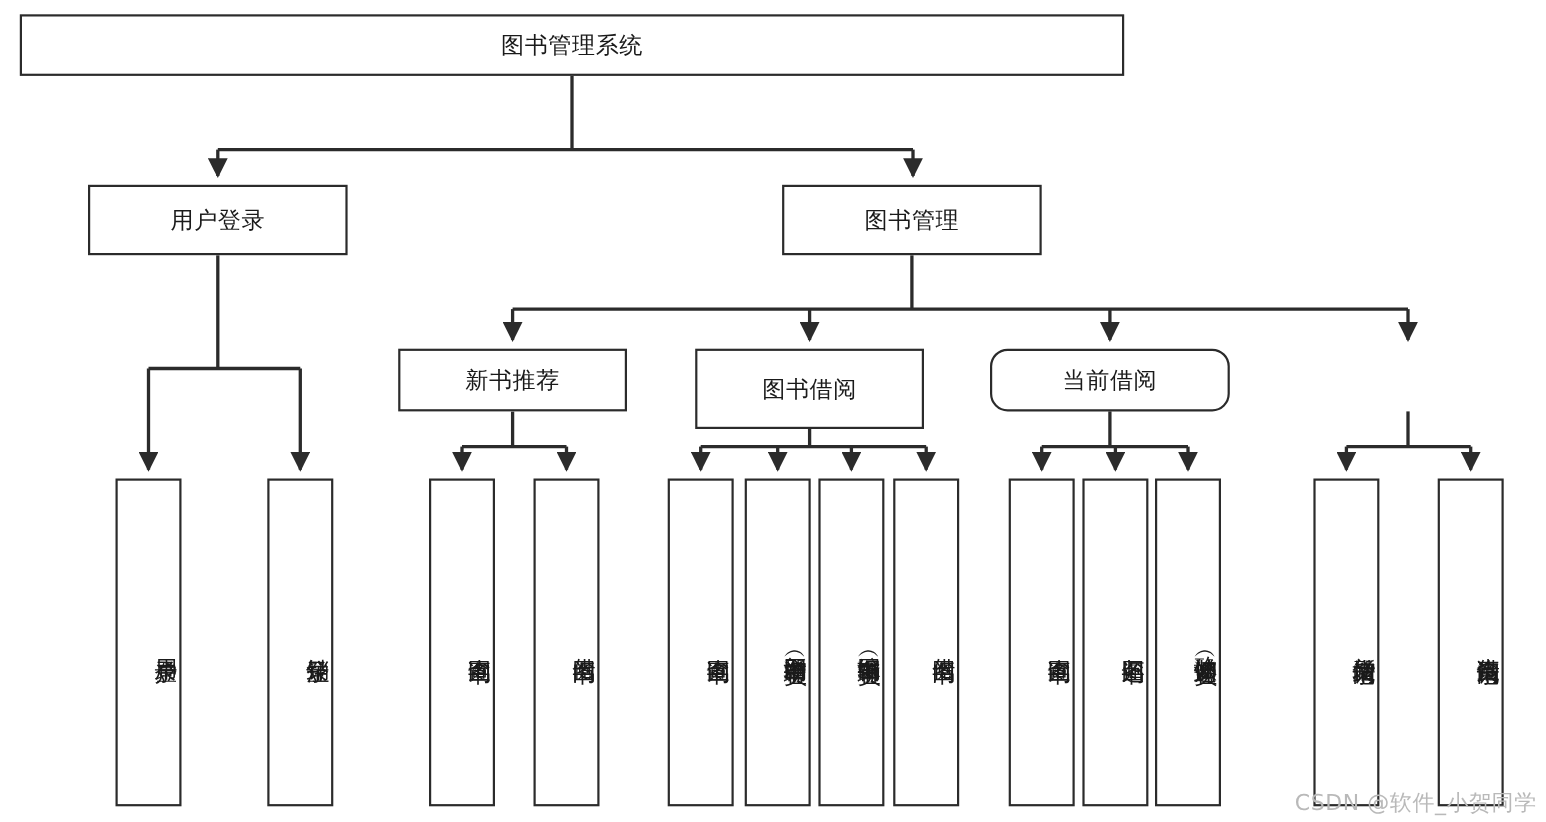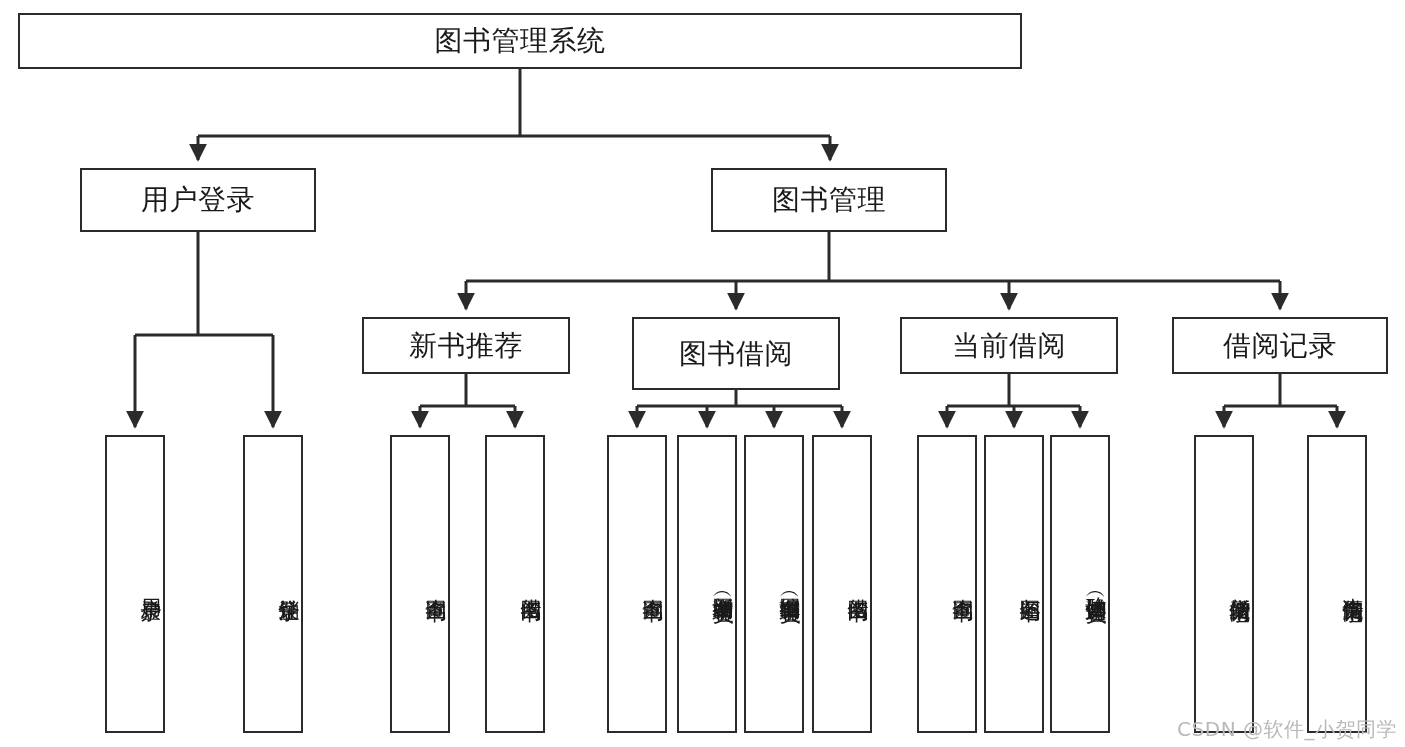--- a/index.html
+++ b/index.html
@@ -28,21 +28,21 @@
     position: absolute;
     border: 2px solid #2b2b2b;
     background: #ffffff;
     display: flex;
     align-items: center;
     justify-content: center;
     color: #1a1a1a;
     text-align: center;
   }
   .node.horiz {
-    font-size: 28px;
+    font-size: 21px;
     letter-spacing: 0.5px;
   }
   .node.vert {
     writing-mode: vertical-rl;
     text-orientation: upright;
     font-size: 21px;
     line-height: 1.18;
     padding-top: 8px;
     padding-bottom: 8px;
     align-items: flex-start;
@@ -131,25 +131,22 @@
   <div class="node horiz" id="n-l2_new" style="left: 362px; top: 317px; width: 208px; height: 57px;">
     <span>新书推荐</span>
   </div>
 
   <div class="node horiz" id="n-l1_book" style="left: 711px; top: 168px; width: 236px; height: 64px;">
     <span>图书管理</span>
   </div>
   <div class="node horiz" id="n-l2_borrow" style="left: 632px; top: 317px; width: 208px; height: 73px;">
     <span>图书借阅</span>
   </div>
-  <div class="node horiz" id="n-l2_curr" style="left: 900px; top: 317px; width: 218px; height: 57px;">
+  <div class="node horiz" id="n-l2_curr" style="left: 900px; top: 317px; width: 218px; height: 57px; border-radius: 16px;">
     <span>当前借阅</span>
-  </div>
-  <div class="node horiz" id="n-l2_record" style="left: 1172px; top: 317px; width: 216px; height: 57px;">
-    <span>借阅记录</span>
   </div>
 
   <div class="node vert" id="n-l3_login_1" style="left: 105px; top: 435px; width: 60px; height: 298px;">
     <span class="vlabel">用户登录</span>
   </div>
   <div class="node vert" id="n-l3_login_2" style="left: 243px; top: 435px; width: 60px; height: 298px;">
     <span class="vlabel">注销登录</span>
   </div>
 
   <div class="node vert" id="n-l3_new_1" style="left: 390px; top: 435px; width: 60px; height: 298px;">

